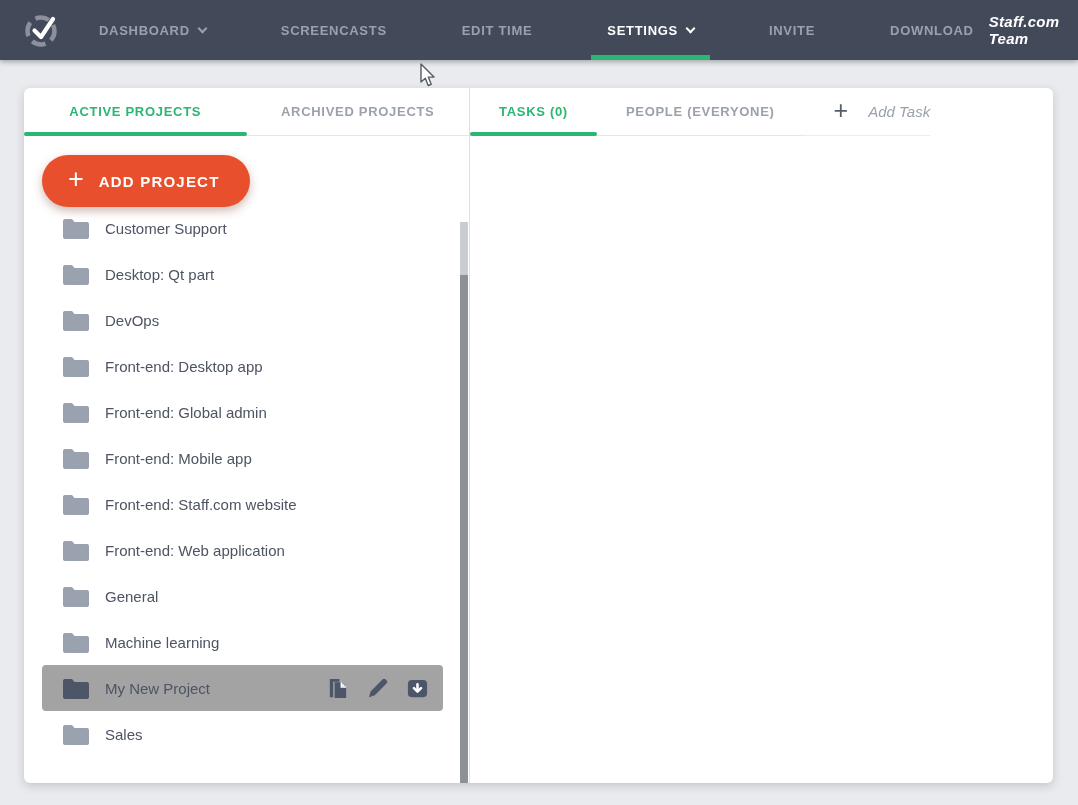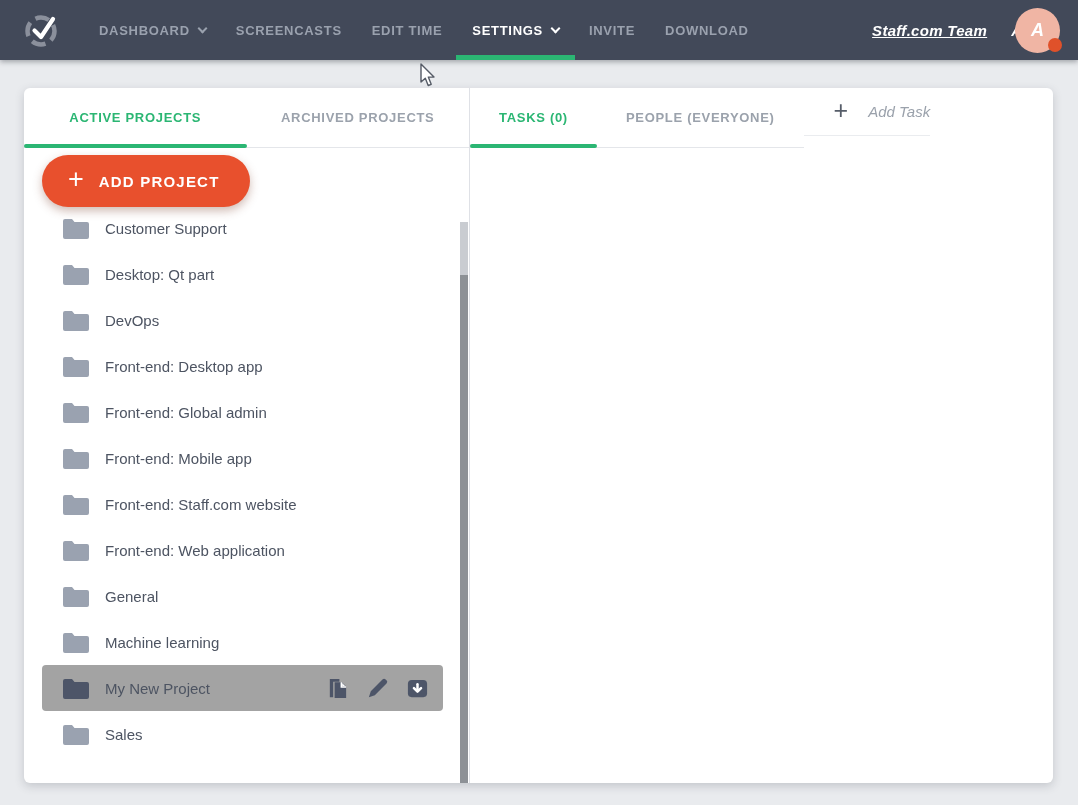--- a/index.html
+++ b/index.html
@@ -14,39 +14,39 @@
   
   .nav {
     position:absolute; top:0; left:0; width:1078px; height:60px;
     background:#424959;
     display:flex; align-items:center;
     padding-left:22px;
     box-shadow:0 2px 5px rgba(30,34,44,.35);
     z-index:5;
   }
   .logo { width:40px; height:40px; display:flex; align-items:center; justify-content:center; cursor:pointer; }
-  .nav-menu { display:flex; align-items:stretch; height:100%; margin-left:22px; }
+  .nav-menu { display:flex; align-items:stretch; height:100%; margin-left:22px;gap:45px; }
   .nav-item {
     display:flex; align-items:center; padding:0 15px;
     color:#9aa1ae; font-size:13px; font-weight:bold; letter-spacing:.7px;
     position:relative; cursor:pointer; white-space:nowrap; height:100%;
   }
   .nav-item.active { color:#ffffff; }
   .nav-item.active::after {
     content:""; position:absolute; left:-1px; right:-1px; bottom:0; height:5px;
     background:#2bb673;
   }
   .chev {
     display:inline-block; width:7px; height:7px; margin-left:9px; margin-top:-4px;
     border-right:2px solid currentColor; border-bottom:2px solid currentColor;
     transform:rotate(45deg);
   }
   .nav-right { margin-left:auto; display:flex; align-items:center; height:100%; }
   .team-name {
-    color:#fff; font-style:italic; font-weight:bold; font-size:15px; letter-spacing:.3px; cursor:pointer;text-decoration:underline;
+    color:#fff; font-style:italic; font-weight:bold; font-size:15px; letter-spacing:.3px; cursor:pointer;
   }
   .partial-a { color:#fff; font-style:italic; font-weight:bold; font-size:15px; margin-left:24px; }
   .avatar {
     width:45px; height:45px; border-radius:50%; background:#f0b5a4;
     color:#fff; font-size:18px; font-weight:bold; font-style:italic;
     display:flex; align-items:center; justify-content:center;
     position:relative; margin-left:-7px; margin-right:18px; cursor:pointer; flex:none;
   }
   .avatar .badge {
     position:absolute; right:-2px; bottom:1px; width:14px; height:14px;
@@ -56,21 +56,21 @@
   
   .card {
     position:absolute; left:24px; top:88px; width:1029px; height:695px;
     background:#ffffff; border-radius:6px;
     box-shadow:0 3px 10px rgba(62,68,82,.22);
     display:flex;
   }
   .left-panel { width:446px; flex:none; position:relative; border-right:1px solid #dfe1e6; }
   .right-panel { flex:1; display:flex; flex-direction:row; }
 
-  .tabs { height:60px; border-bottom:1px solid #e4e6ea; display:flex; }
+  .tabs { height:48px; border-bottom:1px solid #e4e6ea; display:flex; }
   .tab {
     display:flex; align-items:center; justify-content:center;
     font-size:13px; font-weight:bold; letter-spacing:.7px;
     color:#9ba2ac; position:relative; cursor:pointer; white-space:nowrap;
   }
   .tab.active { color:#2bb673; }
   .tab.active::after {
     content:""; position:absolute; left:0; right:0; bottom:-1px; height:4px;
     background:#2bb673; border-radius:2px;
   }

